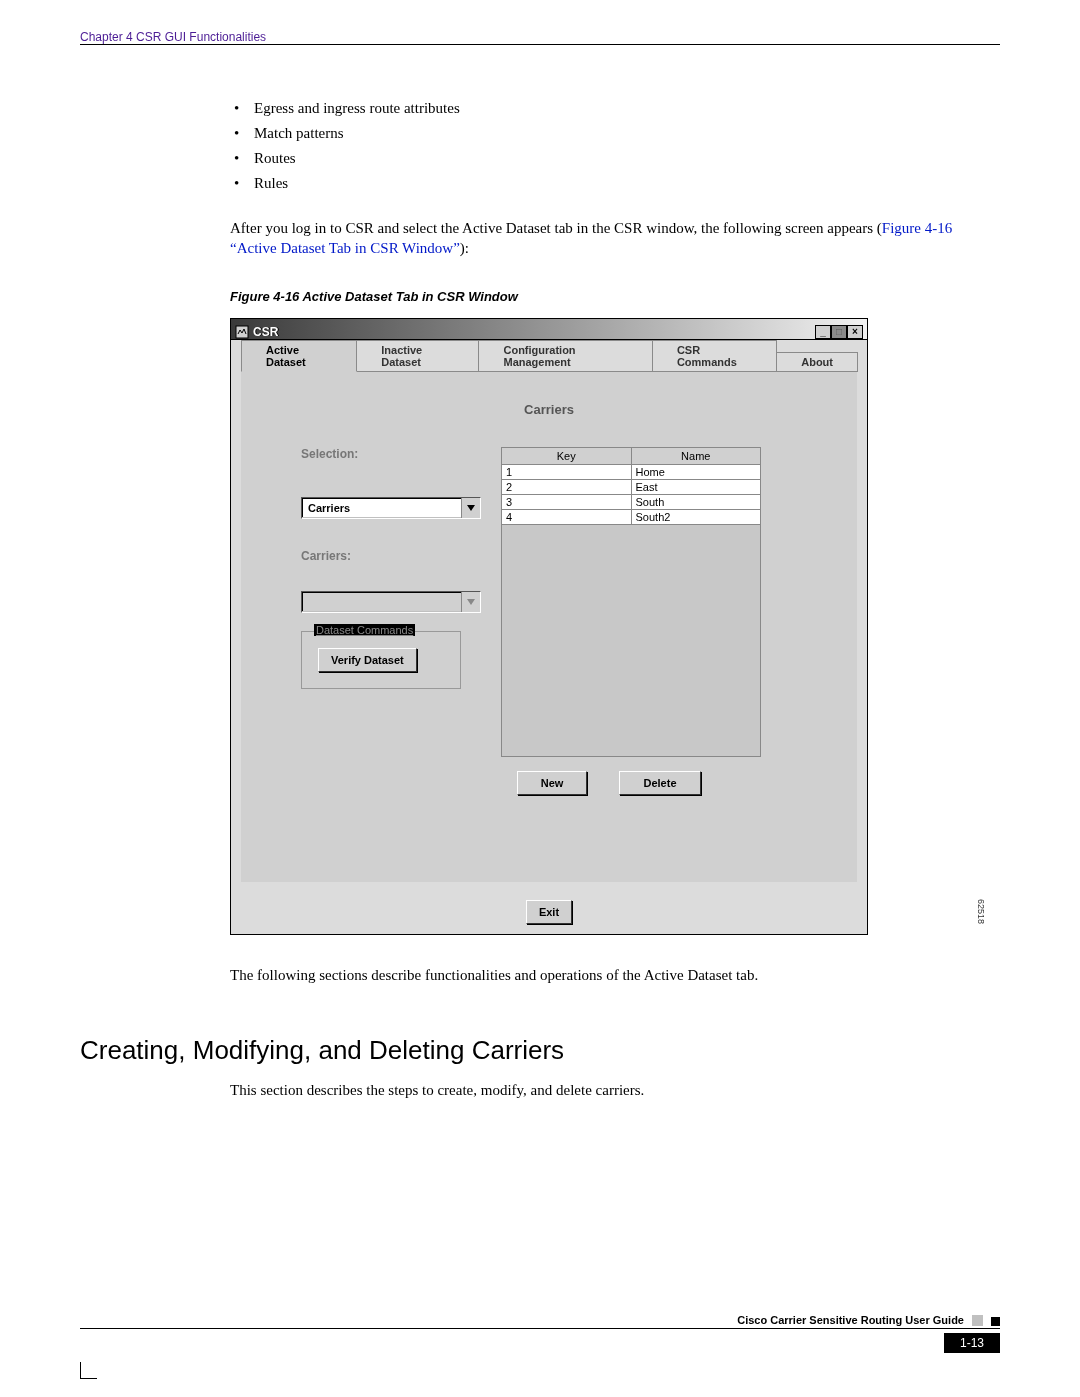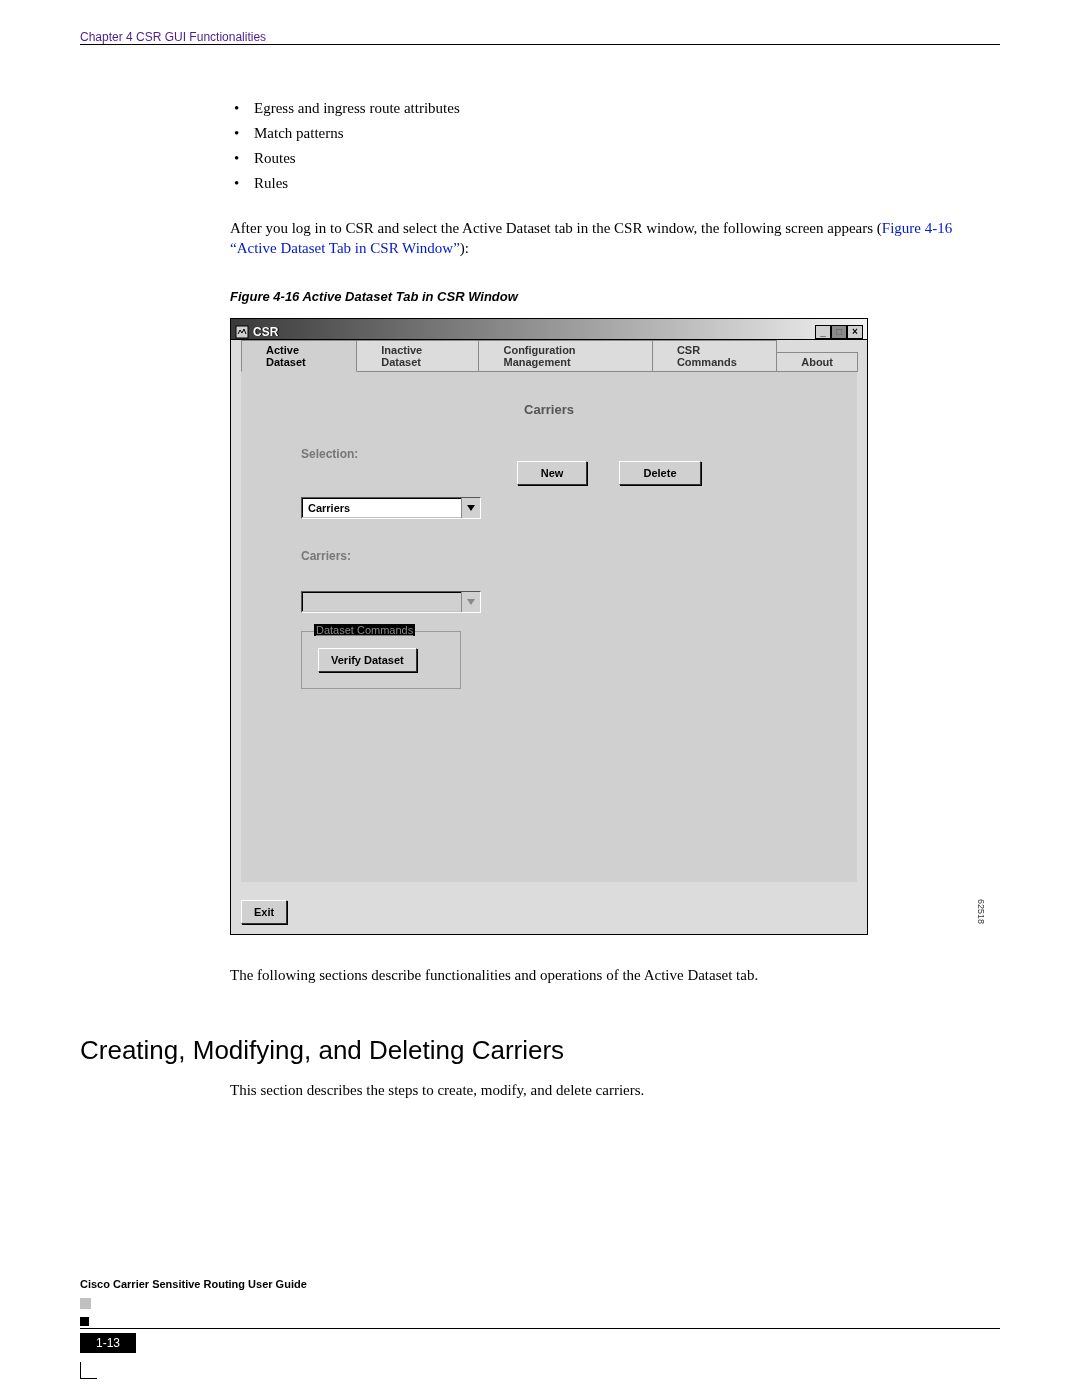--- a/index.html
+++ b/index.html
@@ -292,21 +292,21 @@
   .btn-row {
     margin-top: 14px;
     display:flex;
     gap: 32px;
     justify-content:flex-start;
     padding-left: 16px;
   }
 
   .exit-row {
     display:flex;
-    justify-content:flex-start;
+    justify-content:center;
     margin-top: 18px;
   }
 
   .fig-num {
     position:absolute;
     right:-26px;
     bottom:10px;
     font-family: Arial, sans-serif;
     font-size:9px;
     color:#333;
@@ -328,24 +328,23 @@
     left:80px; right:80px;
     bottom: 44px;
   }
   .footer-line {
     border-top:1px solid #000;
     margin-bottom:4px;
   }
   .footer-row {
     display:flex;
     justify-content:space-between;
-    align-items:flex-start;
+    align-items:flex-end;
     font-family:Arial, sans-serif;
     font-size:11px;
-    flex-direction:column;
   }
   .footer-title {
     text-align:right;
     font-weight:bold;
   }
   .pg-badge {
     background:#000;
     color:#fff;
     font-family:Arial, sans-serif;
     font-size:12px;
@@ -442,20 +441,44 @@
                     </span>
                 </div>
 
                 <div class="fieldset">
                   <span class="legend">Dataset Commands</span>
                   <span class="raised-btn">Verify Dataset</span>
                 </div>
               </div>
 
               <div class="csr-right">
+                <div class="data-table">
+                  <div class="thead">
+                    <div class="th">Key</div>
+                    <div class="th">Name</div>
+                  </div>
+                  <div class="tbody">
+                    <div class="tr">
+                      <div class="td">1</div>
+                      <div class="td">Home</div>
+                    </div>
+                    <div class="tr">
+                      <div class="td">2</div>
+                      <div class="td">East</div>
+                    </div>
+                    <div class="tr">
+                      <div class="td">3</div>
+                      <div class="td">South</div>
+                    </div>
+                    <div class="tr">
+                      <div class="td">4</div>
+                      <div class="td">South2</div>
+                    </div>
+                  </div>
+                </div>
 
                 <div class="btn-row">
                   <span class="raised-btn" style="min-width:44px;text-align:center">New</span>
                   <span class="raised-btn" style="min-width:56px;text-align:center">Delete</span>
                 </div>
               </div>
             </div>
           </div>
 
           <div class="exit-row">

